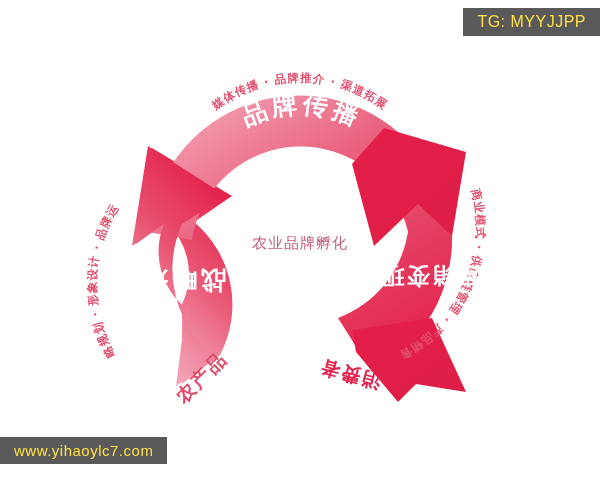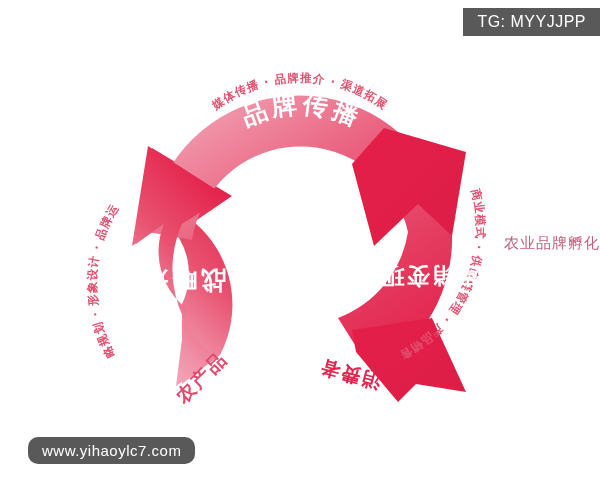--- a/index.html
+++ b/index.html
@@ -9,45 +9,44 @@
     font-family:"DejaVu Sans","Liberation Sans",sans-serif;
     overflow:hidden;
     position:relative;
   }
   #stage{position:absolute;left:0;top:0;width:600px;height:480px;}
 
   
   .wm{
     position:absolute;
     background:#595959;
-    color:#ffffff;
+    color:#fde047;
     font-family:"Liberation Sans",sans-serif;
     letter-spacing:.5px;
     white-space:nowrap;
-    display:flex;align-items:center;justify-content:center;margin-left:28px;
+    display:flex;align-items:center;justify-content:center;
   }
   #wm-top{
     right:0;top:8px;
     height:28px;
     padding:0 14px;
     font-size:16px;
   }
   #wm-bottom{
     left:0;bottom:16px;
     height:27px;
     padding:0 14px;
     font-size:15px;
-    border-radius:10px;
   }
 
   
   #center-text{
     position:absolute;
     left:0;top:228px;width:600px;
-    text-align:right;
+    text-align:center;
     color:#c4607a;
     font-size:15px;
     line-height:30px;
     letter-spacing:1px;
     pointer-events:none;
   }
   #center-text div{white-space:nowrap;}
 
   svg{display:block;position:absolute;left:0;top:0;}
   .bigcn{

